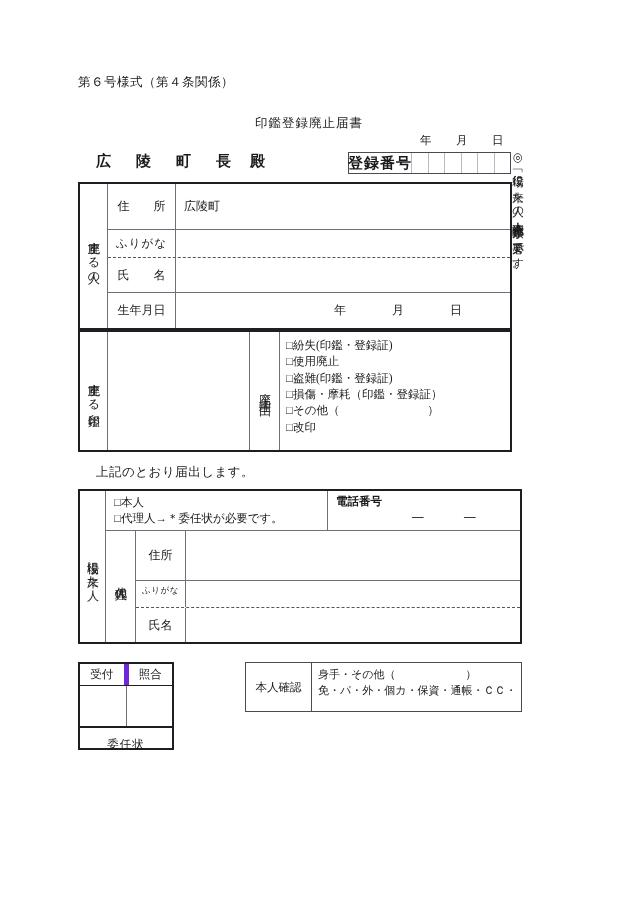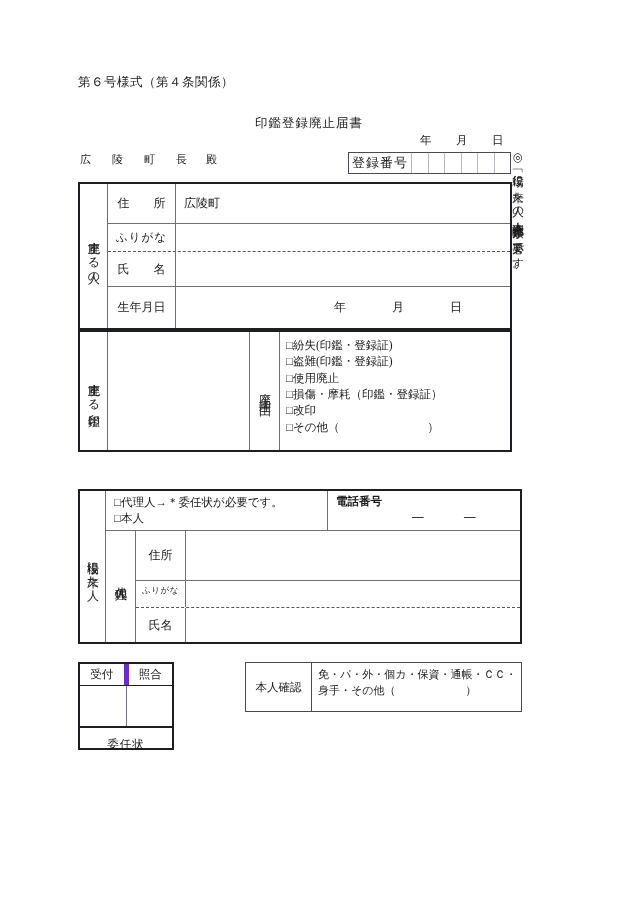--- a/index.html
+++ b/index.html
@@ -23,36 +23,36 @@
   .doc-title {
     position: absolute; left: 255px; top: 115px;
     font-size: 12.5px; letter-spacing: 1px; white-space: nowrap;
   }
   .date-line {
     position: absolute; left: 420px; top: 133px;
     font-size: 11.5px; white-space: nowrap;
   }
   .date-line span { display: inline-block; width: 36px; text-align: left; }
   .addressee {
-    position: absolute; left: 80px; top: 152px;
-    font-size: 11px; white-space: nowrap; letter-spacing: 5px;
+    position: absolute; left: 96px; top: 152px;
+    font-size: 15px; white-space: nowrap; letter-spacing: 5px; font-weight: bold;
   }
   .addressee .to { margin-left: 14px; letter-spacing: 0; }
 
   
   .regno {
     position: absolute; left: 348px; top: 152px;
     width: 163px; height: 22px;
     border: 1px solid #4a4a55;
     display: flex; align-items: stretch;
     background: #fff;
   }
   .regno-label {
     width: 62px; display: flex; align-items: center; justify-content: center;
-    font-size: 13px; letter-spacing: 1px; white-space: nowrap;
+    font-size: 15px; letter-spacing: 1px; white-space: nowrap; font-weight: bold;
   }
   .regno-cells { flex: 1; display: flex; }
   .regno-cells > i {
     flex: 1; border-left: 1px solid #b9b9c4; display: block;
   }
 
   
   .vnote {
     position: absolute; left: 512px; top: 150px;
     height: 300px;
@@ -74,21 +74,21 @@
   }
   .hrow { display: flex; }
 
   
   #block1 { left: 78px; top: 182px; width: 434px; height: 148px; }
   #block1 .side {
     width: 28px; border-right: 1px solid #6f6f7a; height: 100%;
     letter-spacing: 1px; font-size: 12px;
   }
   #block1 .body { flex: 1; height: 100%; display: flex; flex-direction: column; }
-  .r-addr { height: 40px; display: flex; border-bottom: 1px solid #6f6f7a; }
+  .r-addr { height: 46px; display: flex; border-bottom: 1px solid #6f6f7a; }
   .r-furi { height: 28px; display: flex; }
   .r-name { height: 35px; display: flex; border-bottom: 1px solid #6f6f7a; }
   .r-birth { flex: 1; display: flex; }
   .k-lab {
     width: 68px; border-right: 1px solid #6f6f7a;
     display: flex; align-items: center; justify-content: center;
     font-size: 12px; white-space: nowrap;
   }
   .k-val { flex: 1; display: flex; align-items: center; padding-left: 8px; font-size: 12px; }
   .dotted-split {
@@ -229,37 +229,38 @@
 
     </div>
   </div>
 
   <div class="tbl" id="block2">
     <div class="side vlabel">廃止する印鑑</div>
     <div class="seal-area"></div>
     <div class="reason-lab">廃止理由</div>
     <div class="reason-list">
       <div class="opt">□紛失(印鑑・登録証)</div>
+      <div class="opt">□使用廃止</div>
       <div class="opt">□盗難(印鑑・登録証)</div>
-      <div class="opt">□使用廃止</div>
       <div class="opt">□損傷・摩耗（印鑑・登録証）</div>
+      <div class="opt"><span>□その他（</span><span class="paren-gap"></span><span>）</span></div>
       <div class="opt">□改印</div>
-      <div class="opt"><span>□その他（</span><span class="paren-gap"></span><span>）</span></div>
-    </div>
-  </div>
-
+    </div>
+  </div>
+
+  <div class="statement">上記のとおり届出します。</div>
 
   <div class="tbl" id="block3">
     <div class="side vlabel">役場に来た人</div>
     <div class="right">
 
       <div class="who-row">
         <div class="who-box">
+          <div>□本人</div>
           <div>□代理人→＊委任状が必要です。</div>
-          <div>□本人</div>
         </div>
         <div class="tel-box">
           <div>電話番号</div>
           <div class="tel-dashes">
             <span>—</span><span>—</span>
           </div>
         </div>
       </div>
 
       <div class="agent-row">
@@ -291,18 +292,18 @@
     <div class="rc-body">
       <div></div>
       <div></div>
     </div>
     <div class="rc-foot">委任状</div>
   </div>
 
   <div id="idcheck" class="tbl">
     <div class="ic-lab">本人確認</div>
     <div class="ic-body">
+      <div><span>身手・その他（</span><span class="ic-gap"></span><span>）</span></div>
       <div>免・パ・外・個カ・保資・通帳・ＣＣ・</div>
-      <div><span>身手・その他（</span><span class="ic-gap"></span><span>）</span></div>
     </div>
   </div>
 
 </div>
 
 </body></html>

